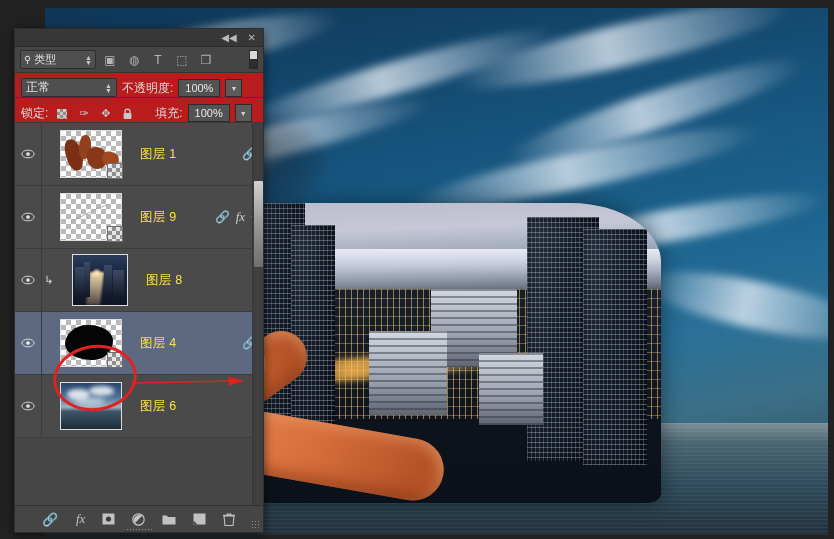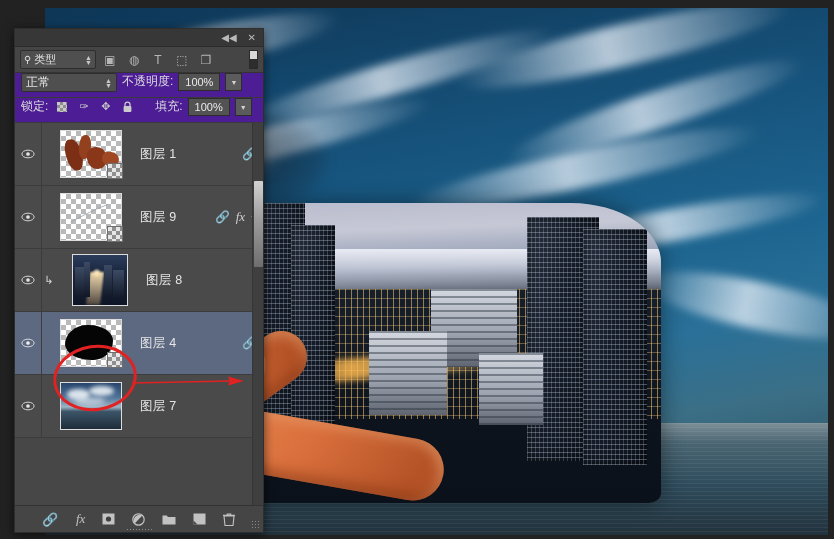--- a/index.html
+++ b/index.html
@@ -128,22 +128,22 @@
     display: flex; align-items: center; gap: 3px; padding: 0 3px; color: #e0e0e0; font-size: 11px;
   }
   .mini-stepper { margin-left: auto; display: flex; flex-direction: column; line-height: 5px; color: #c8c8c8; font-size: 7px; }
   .ficon {
     width: 20px; height: 20px; display: flex; align-items: center; justify-content: center;
     color: #b6b6b6; font-size: 12px; cursor: pointer;
   }
   .toggle-sw { margin-left: auto; width: 9px; height: 19px; background: linear-gradient(180deg,#d8d8d8 0 45%, #2d2d2d 45% 100%); border: 1px solid #2a2a2a; }
 
   .mode-row, .lock-row {
-    height: 25px; display: flex; align-items: flex-start; padding: 0 6px; gap: 5px;
-    background: #4c1d95; border-bottom: 1px solid #3a3a3a; color: #dcdcdc; font-size: 12px;
+    height: 25px; display: flex; align-items: flex-end; padding: 0 6px; gap: 5px;
+    background: #b91c1c; border-bottom: 1px solid #3a3a3a; color: #dcdcdc; font-size: 12px;
   }
   .mode-select {
     width: 96px; height: 19px; background: #4f4f4f; border: 1px solid #2e2e2e; border-radius: 2px;
     display: flex; align-items: center; padding: 0 4px; font-size: 12px; color: #e4e4e4;
   }
   .num-field {
     width: 42px; height: 18px; background: #535353; border: 1px solid #2c2c2c;
     display: flex; align-items: center; justify-content: center; font-size: 11px; color: #eaeaea;
   }
   .drop-btn {
@@ -179,21 +179,21 @@
     background-size: 10px 10px; background-position: 0 0, 5px 5px;
   }
   .thumb.opaque { background-image: none; }
   .thumb-badge {
     position: absolute; right: -1px; bottom: -1px; width: 16px; height: 16px;
     background: #c9c9c9; border: 1px solid #6e6e6e;
     background-image: linear-gradient(45deg,#8f8f8f 25%,transparent 25%,transparent 75%,#8f8f8f 75%),
                       linear-gradient(45deg,#8f8f8f 25%,#e6e6e6 25%,#e6e6e6 75%,#8f8f8f 75%);
     background-size: 8px 8px; background-position: 0 0, 4px 4px;
   }
-  .layer-name { margin-left: 18px; color: #e5e5e5; font-size: 12.5px; letter-spacing: .3px; }
+  .layer-name { margin-left: 18px; color: #fde047; font-size: 12.5px; letter-spacing: .3px; }
   .row-icons { margin-left: auto; margin-right: 6px; display: flex; align-items: center; gap: 5px; color: #cfcfcf; font-size: 12px; }
   .fx-glyph { font-style: italic; font-family: "Liberation Serif", serif; font-size: 13px; }
   .chev { font-size: 7px; }
 
   
   .t-hands { position: absolute; inset: 0; }
   .t-hands i { position: absolute; background: #7d2f16; border-radius: 40% 50% 45% 50%; }
   .t-line { position: absolute; left: 8%; top: 18%; width: 80%; height: 55%; }
   .t-city {
     position: absolute; inset: 0;
@@ -444,21 +444,21 @@
         <span class="clip-mark"></span>
         <div class="thumb-wrap">
           <div class="thumb opaque">
             <div class="t-sea">
               <span class="cl" style="left:10%;top:12%;width:38%;height:26%;"></span>
               <span class="cl" style="left:46%;top:6%;width:42%;height:22%;"></span>
               <span class="cl" style="left:24%;top:30%;width:50%;height:18%;opacity:.6;"></span>
             </div>
           </div>
         </div>
-        <span class="layer-name">图层 7</span>
+        <span class="layer-name">图层 6</span>
         <span class="row-icons"></span>
       </div>
 
       <div id="list-scroll">
         <div id="list-thumbbar"></div>
       </div>
     </div>
 
     <div class="panel-bottom">
       <span class="bicon">🔗</span>

